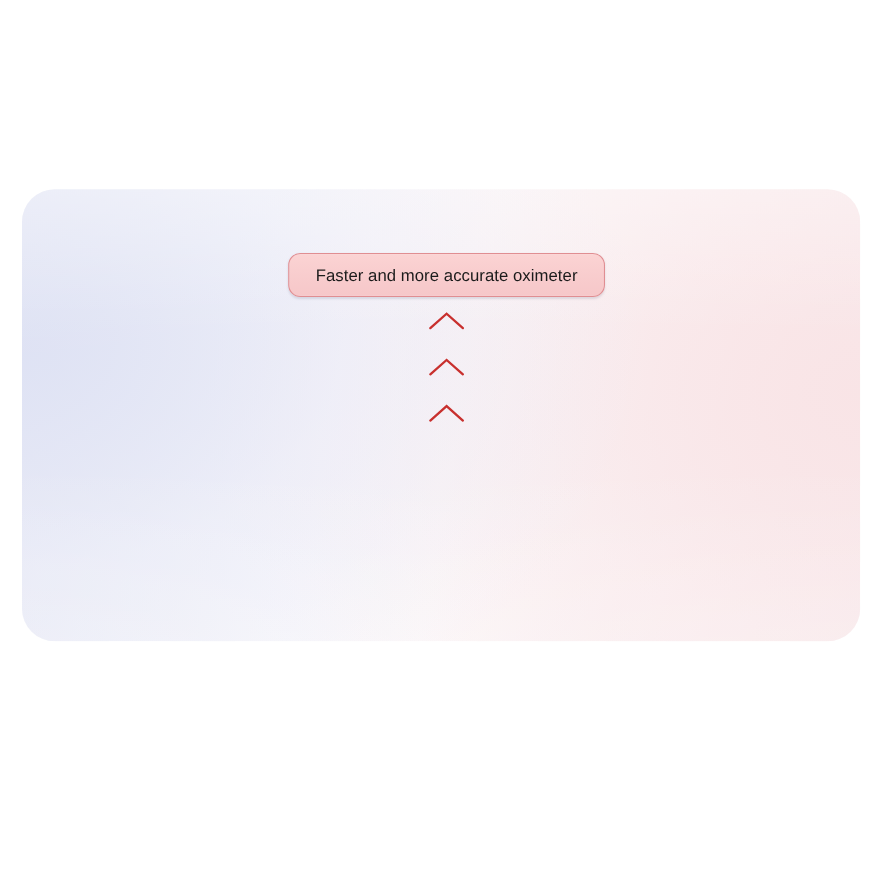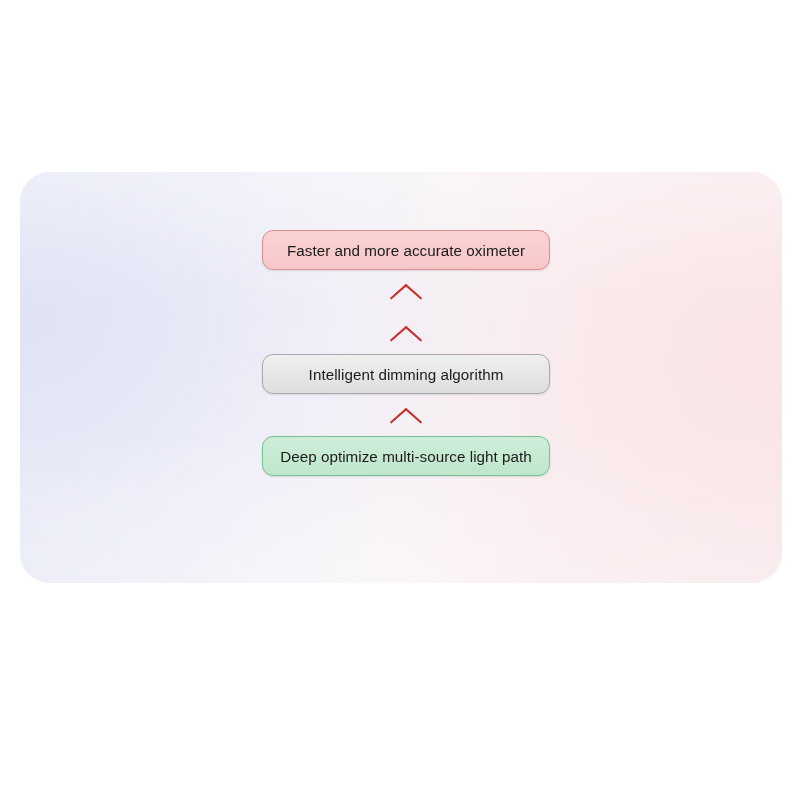--- a/index.html
+++ b/index.html
@@ -119,29 +119,23 @@
         </svg>
       </div>
 
 
       <div class="connector">
         <svg class="chevron" width="34" height="18" viewBox="0 0 34 18">
           <path d="M2.2 16.3 L17 3.2 L31.8 16.3" fill="none" stroke="#c8302e" stroke-width="2.1" stroke-linecap="round" stroke-linejoin="miter"></path>
         </svg>
       </div>
 
-      <div class="node node-grey">
-        <span class="node-label">Intelligent dimming algorithm</span>
-      </div>
 
       <div class="connector">
         <svg class="chevron" width="34" height="18" viewBox="0 0 34 18">
           <path d="M2.2 16.3 L17 3.2 L31.8 16.3" fill="none" stroke="#c8302e" stroke-width="2.1" stroke-linecap="round" stroke-linejoin="miter"></path>
         </svg>
       </div>
 
-      <div class="node node-green">
-        <span class="node-label">Deep optimize multi-source light path</span>
-      </div>
 
     </div>
   </div>
 </div>
 
 </body></html>

